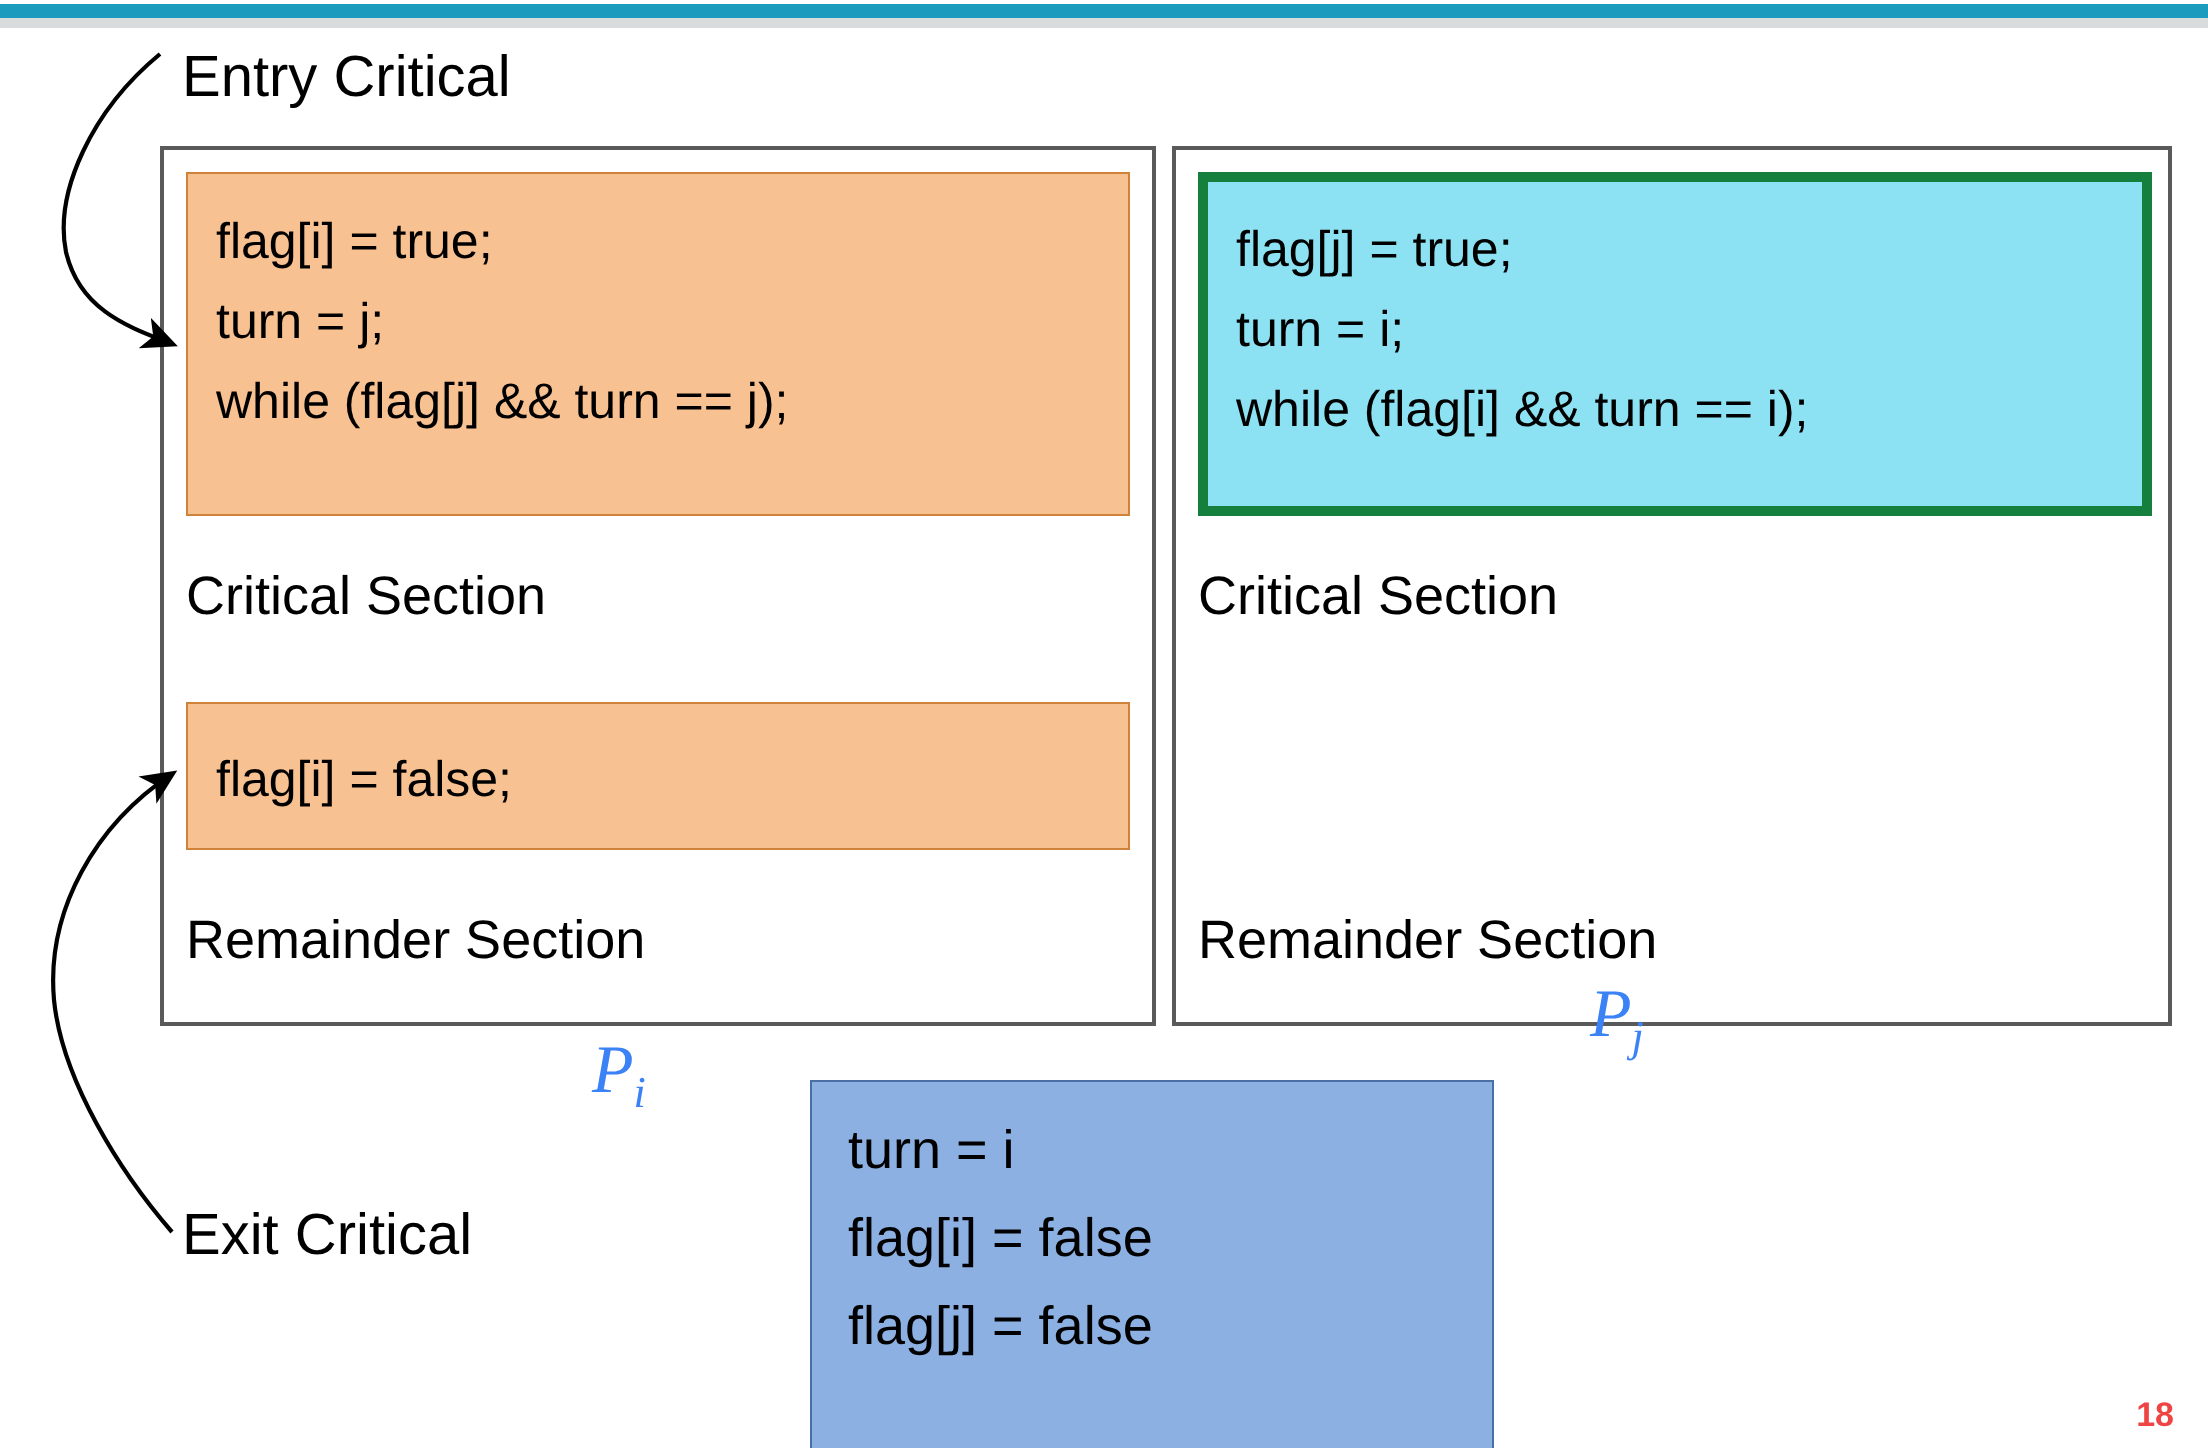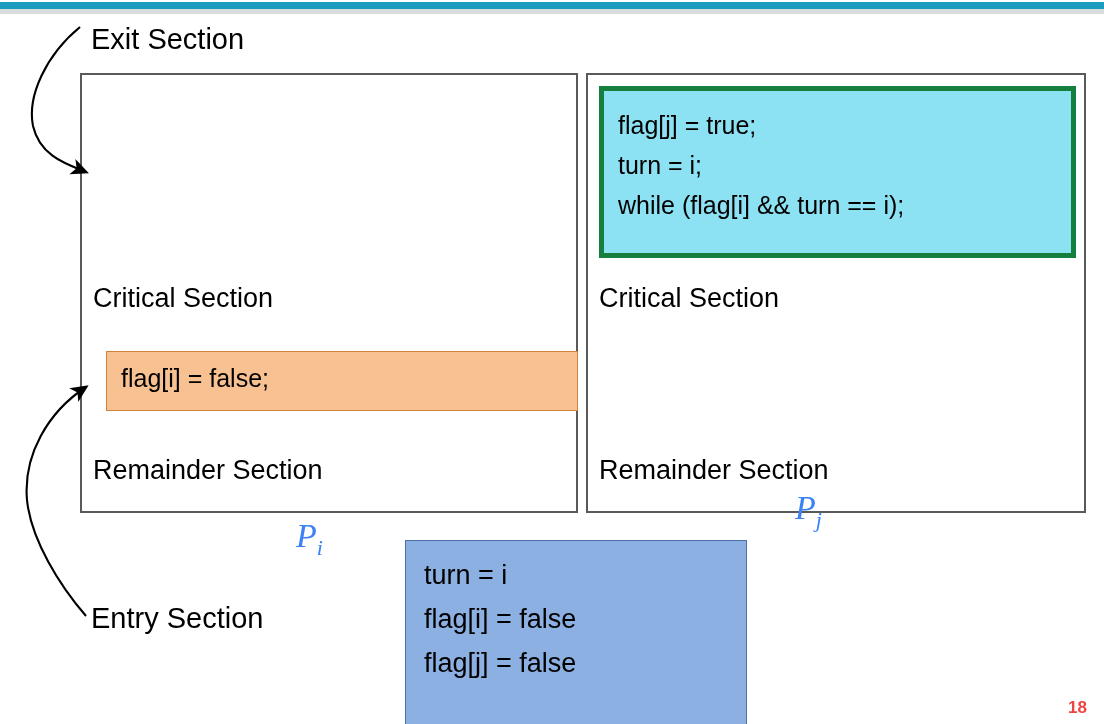--- a/index.html
+++ b/index.html
@@ -46,21 +46,21 @@
   .code-block {
     position: absolute;
     box-sizing: border-box;
     padding: 14px 0 14px 14px;
     font-size: 25px;
     line-height: 40px;
     color: #000000;
     white-space: pre;
   }
   .code-entry { height: 172px; }
-  .code-exit  { height: 60px; padding-top: 6px; margin-left: 13px; }
+  .code-exit  { height: 74px; padding-top: 18px; }
 
   .orange { background: #f8c191; border: 1px solid #d0813a; }
   .cyan   { background: #8ce2f2; border: 5px solid #15803d; }
 
   #entry-i { left: 93px;  top: 86px;  width: 472px; }
   #entry-j { left: 599px; top: 86px;  width: 477px; }
   #exit-i  { left: 93px;  top: 351px; width: 472px; }
   #exit-j  { left: 599px; top: 351px; width: 477px; }
 
   
@@ -135,24 +135,27 @@
   }
 </style>
 </head>
 <body>
 
 <div id="slide">
 
   <div class="topbar-teal"></div>
   <div class="topbar-gray"></div>
 
-  <div class="annot" id="entry-section-label">Exit Section</div>
-  <div class="annot" id="exit-section-label">Entry Section</div>
+  <div class="annot" id="entry-section-label">Entry Critical</div>
+  <div class="annot" id="exit-section-label">Exit Critical</div>
 
   <div class="process-box" id="proc-i"></div>
+  <div class="code-block code-entry orange" id="entry-i">flag[i] = true;
+turn = j;
+while (flag[j] &amp;&amp; turn == j);</div>
   <div class="section-label" id="crit-i">Critical Section</div>
   <div class="code-block code-exit orange" id="exit-i">flag[i] = false;</div>
   <div class="section-label" id="rem-i">Remainder Section</div>
   <div class="proc-name" id="proc-name-i">
     <span>P</span><sub>i</sub>
   </div>
 
   <div class="process-box" id="proc-j"></div>
   <div class="code-block code-entry cyan" id="entry-j">flag[j] = true;
 turn = i;

